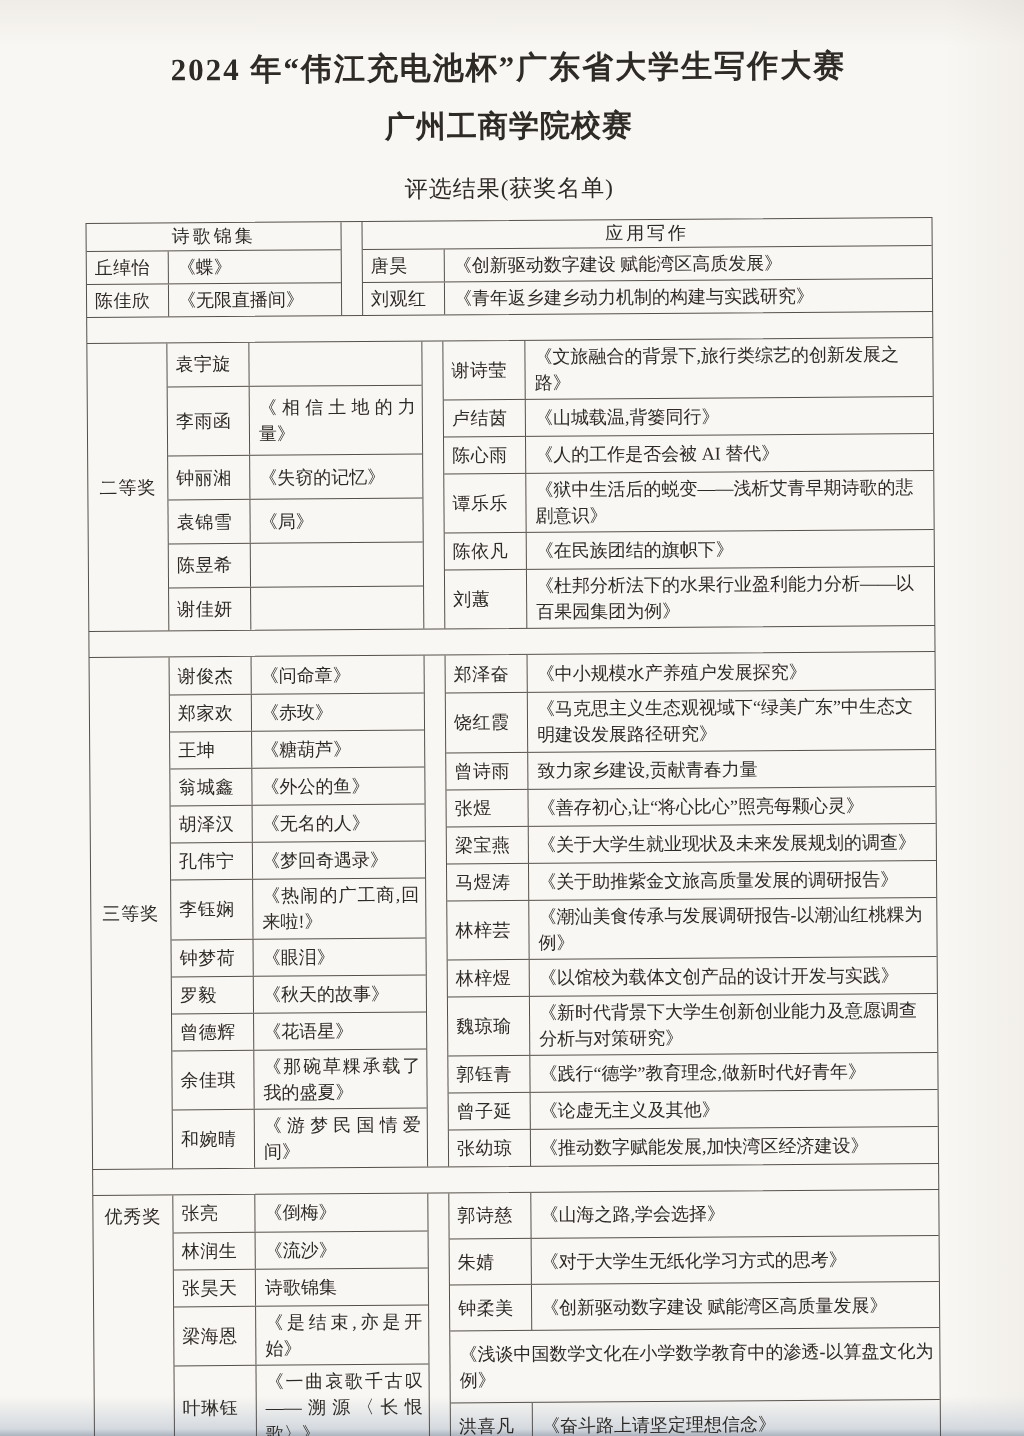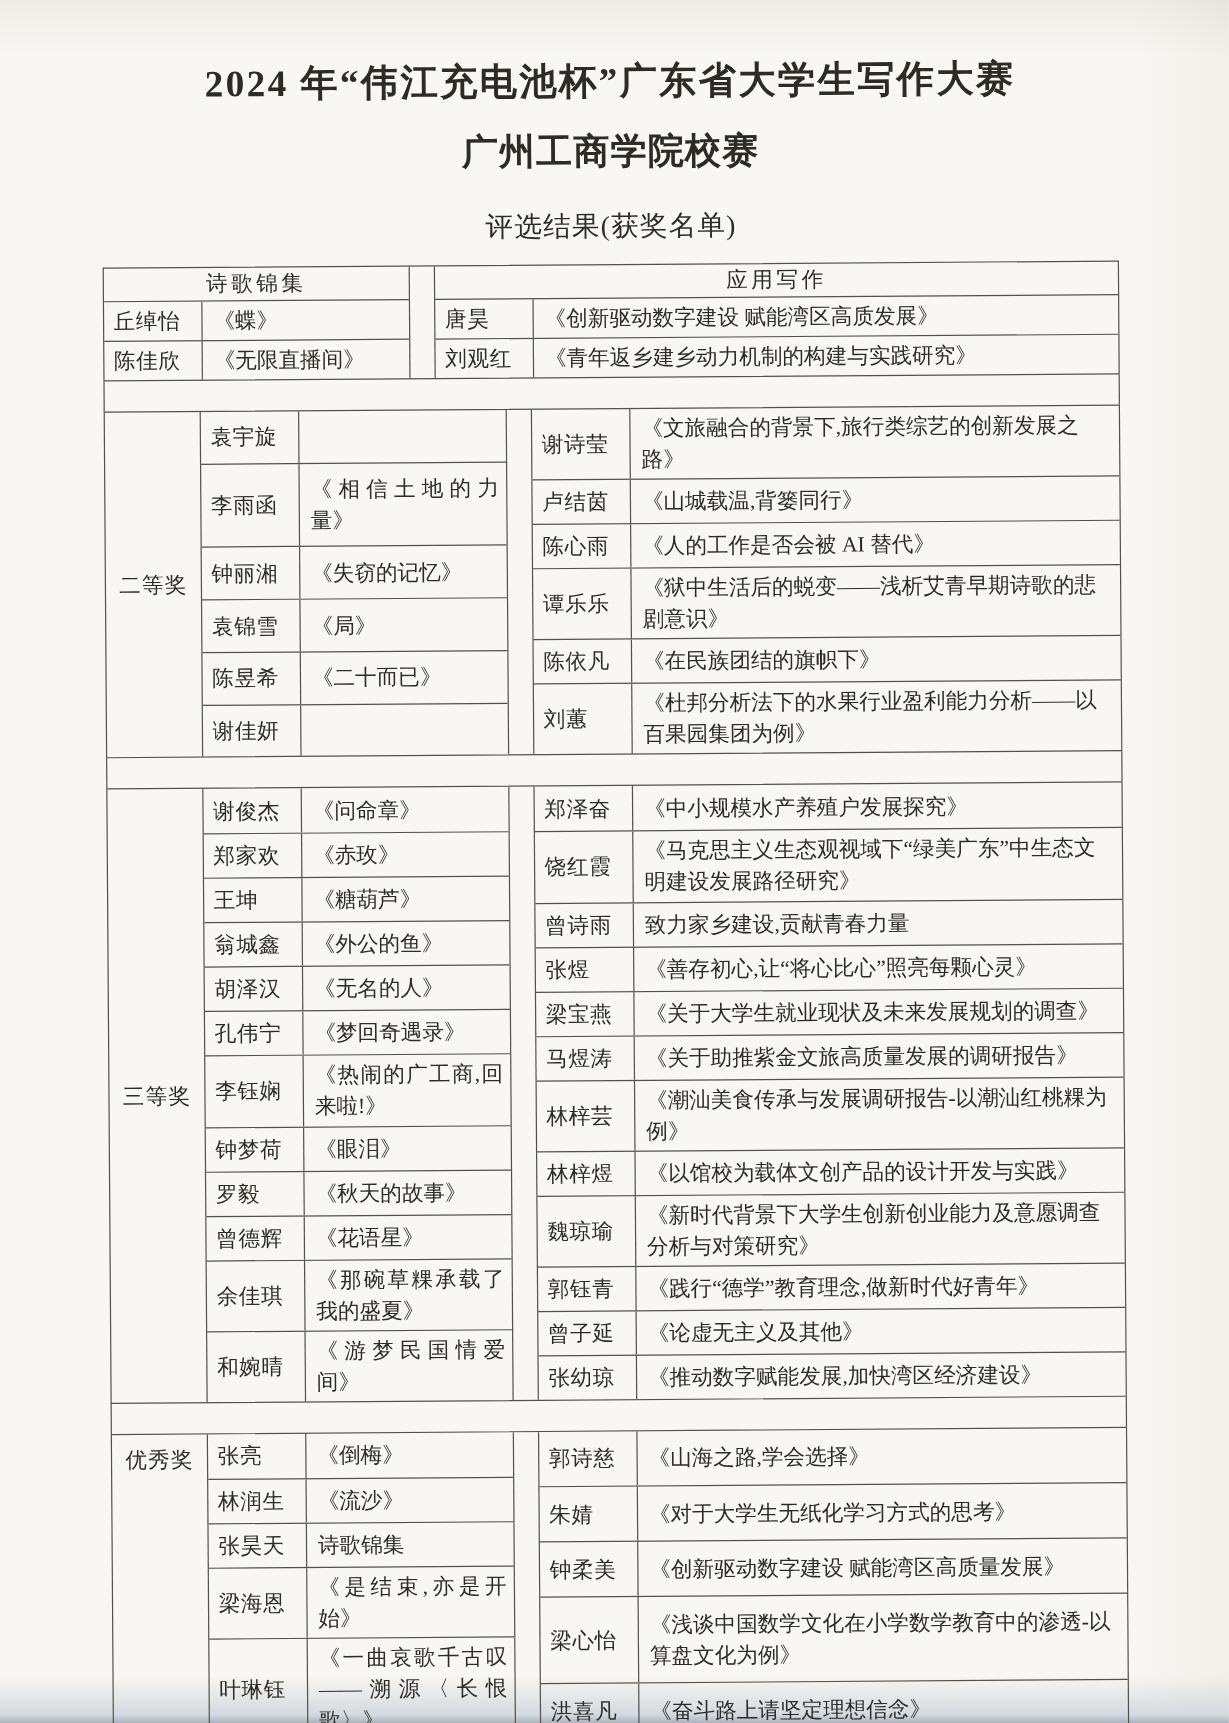--- a/index.html
+++ b/index.html
@@ -165,23 +165,20 @@
                 <span>袁锦雪</span>
               </div>
               <div class="cell cell-title">
                 <span>《局》</span>
               </div>
             </div>
             <div class="row">
               <div class="cell cell-name">
                 <span>陈昱希</span>
               </div>
-              <div class="cell cell-title">
-                <span>《二十而已》</span>
-              </div>
             </div>
             <div class="row">
               <div class="cell cell-name">
                 <span>谢佳妍</span>
               </div>
             </div>
           </div>
         </div>
         <div class="gap-col"></div>
         <div class="half right">
@@ -518,23 +515,20 @@
             </div>
             <div class="row">
               <div class="cell cell-name">
                 <span>钟柔美</span>
               </div>
               <div class="cell cell-title">
                 <span>《创新驱动数字建设 赋能湾区高质量发展》</span>
               </div>
             </div>
             <div class="row">
-              <div class="cell cell-name">
-                <span>梁心怡</span>
-              </div>
               <div class="cell cell-title">
                 <span>《浅谈中国数学文化在小学数学教育中的渗透-以算盘文化为例》</span>
               </div>
             </div>
             <div class="row">
               <div class="cell cell-name">
                 <span>洪喜凡</span>
               </div>
               <div class="cell cell-title">
                 <span>《奋斗路上请坚定理想信念》</span>

